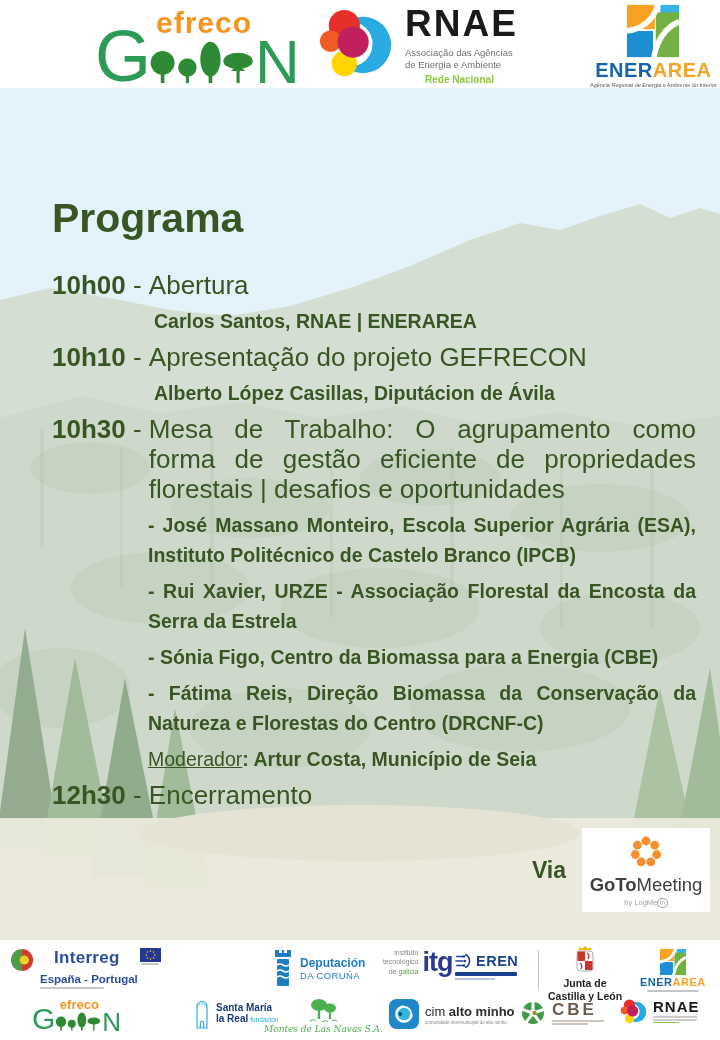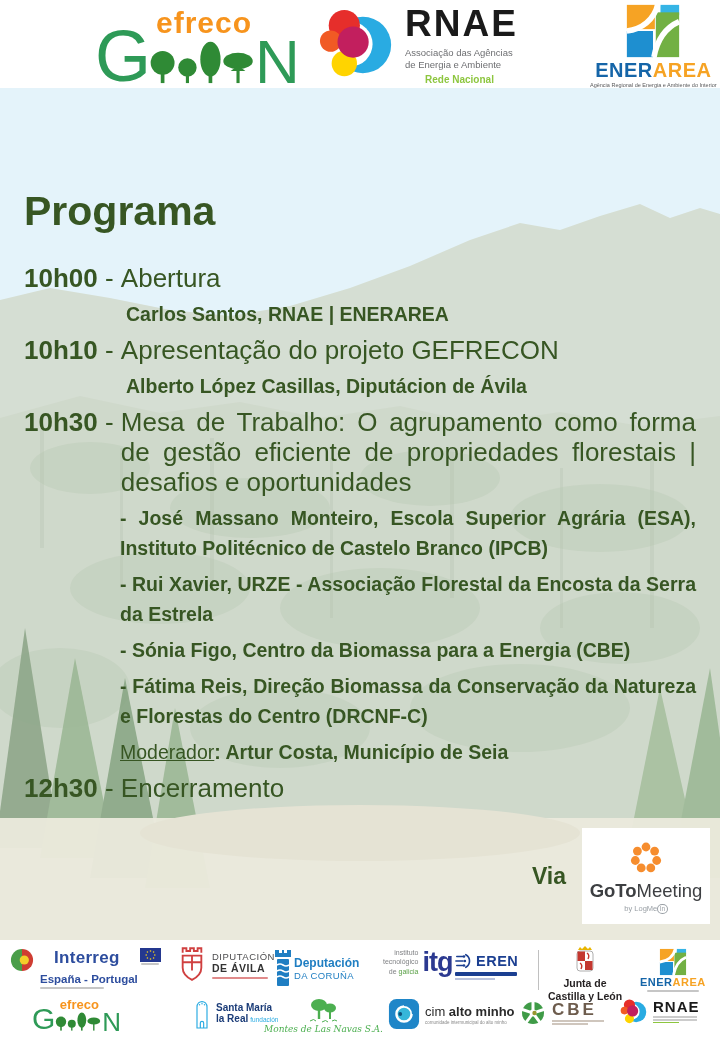--- a/index.html
+++ b/index.html
@@ -28,38 +28,38 @@
   .rnae-tag { font-size:10px; color:#8dc63f; font-weight:700; margin-top:2px;padding-left:20px; }
 
   .ener-logo { position:absolute; left:590px; top:3px; display:flex; flex-direction:column; align-items:center; }
   .ener-name { font-size:20px; font-weight:700; letter-spacing:0.5px; line-height:1.1; }
   .ener-b { color:#1565a8; } .ener-o { color:#f6a324; }
   .ener-cap { font-size:5.5px; color:#58595b; margin-top:1px; white-space:nowrap; }
 
   
   .content { position:absolute; top:88px; left:0; width:720px; height:852px; overflow:hidden; }
   .photo-bg { position:absolute; inset:0; }
-  .textcol { position:relative; z-index:2; padding:0 24px; color:#375623; }
+  .textcol { position:relative; z-index:2; padding:7px 24px; color:#375623;margin-left:28px; }
 
   .title { padding-top:100px; font-size:41px; font-weight:700; color:#375623; margin-bottom:28px; }
 
   .entry { display:flex; font-size:26px; line-height:30px; margin-bottom:6px; }
   .tcol { white-space:pre; flex:0 0 auto; }
   .tlabel { font-weight:700; }
   .tdash { font-weight:400; }
   .etext { flex:1 1 auto; text-align:justify; font-weight:400; }
   .speaker { margin-left:102px; font-weight:700; font-size:19.5px; line-height:30px; margin-bottom:6px; }
   .bullet { margin-left:96px; font-weight:700; font-size:19.5px; line-height:30px; margin-bottom:6px; text-align:justify; }
   .mod { margin-left:96px; font-size:19.5px; line-height:30px; margin-bottom:6px; }
   .mod-label { font-weight:400; text-decoration:underline; }
   .mod-name { font-weight:700; }
 
   .via-row { position:absolute; right:10px; top:740px; display:flex; align-items:center; gap:16px; z-index:2; }
   .via-label { font-size:23px; font-weight:700; color:#375623; }
-  .gtm-box { width:128px; height:96px; background:#fff; display:flex; flex-direction:column; align-items:center; justify-content:center; }
+  .gtm-box { width:128px; height:84px; background:#fff; display:flex; flex-direction:column; align-items:center; justify-content:center; }
   .gtm-text { font-size:18.5px; color:#3d3f42; line-height:1; margin-top:4px; white-space:nowrap; }
   .gtm-goto { font-weight:700; }
   .gtm-meeting { font-weight:400; }
   .gtm-by { font-size:7.5px; color:#9aa0a6; margin-top:3px; }
   .gtm-in { display:inline-block; border:0.8px solid #9aa0a6; border-radius:50%; padding:0 1.5px; font-size:6.5px; line-height:1.2; }
 
   
   .footer { position:absolute; left:0; top:940px; width:720px; height:100px; background:#fff; z-index:3; }
   .flogo { position:absolute; display:flex; align-items:center; }
 
@@ -71,21 +71,21 @@
   .interreg-name { font-size:17px; font-weight:700; color:#2d4d9e; letter-spacing:0.3px; }
   .interreg-region { font-size:11.5px; font-weight:700; color:#2d4d9e; margin:1px 0 2px 30px; }
   .euflag { display:flex; flex-direction:column; align-items:center; gap:1px; }
 
   
   .avila { left:178px; top:6px; gap:6px; }
   .avila-l1 { font-size:9.5px; color:#4d4d4f; letter-spacing:0.5px; }
   .avila-l2 { font-size:10.5px; color:#333; font-weight:700; letter-spacing:0.5px; }
 
   
-  .coruna { left:272px; top:10px; }
+  .coruna { left:272px; top:10px; gap:6px; }
   .coruna-l1 { font-size:12px; font-weight:700; color:#1f7ec2; }
   .coruna-l2 { font-size:9.5px; color:#1f7ec2; letter-spacing:0.4px; }
 
   
   .itg { left:383px; top:8px; gap:4px; }
   .itg-lines { text-align:right; font-size:7px; color:#808285; line-height:1.35; }
   .itg-galicia { color:#5aa046; }
   .itg-glyph { font-size:27px; color:#2b3990; font-weight:600; line-height:0.9; letter-spacing:-1px; }
 
   
@@ -311,34 +311,20 @@
                 <circle cx="7.4" cy="4" r="0.8"></circle>
             </g>
           </svg>
           <span class="microbar" style="width:18px; height:1.6px;"></span>
         </span>
       </div>
       <span class="interreg-region">España - Portugal</span>
       <span class="microbar" style="width:64px; margin-left:30px; height:1.8px;"></span>
     </div>
 
-    <div class="flogo avila">
-      <svg width="28" height="38" viewBox="0 0 30 40">
-        <g stroke="#d04040" stroke-width="2" fill="none">
-          <path d="M5,7 V2 h4 v3 h4 V2 h4 v3 h4 V2 h4 v5"></path>
-          <path d="M5,10 h20 v13 q0,8 -10,13 q-10,-5 -10,-13 z"></path>
-          <path d="M15,10 v16 M5,17 h20"></path>
-        </g>
-      </svg>
-      <div>
-        <div class="avila-l1">DIPUTACIÓN</div>
-        <div class="avila-l2">DE ÁVILA</div>
-        <div class="microbar" style="width:56px; background:#e08a8a; margin-top:3px; height:1.8px;"></div>
-      </div>
-    </div>
 
     <div class="flogo coruna">
       <svg width="22" height="36" viewBox="0 0 22 36">
         <g fill="#1f7ec2">
           <path d="M3,0 h4 v3 h3 v-3 h2 v3 h3 v-3 h4 v7 h-16 z"></path>
           <rect x="5" y="9" width="12" height="27" rx="1"></rect>
         </g>
         <g stroke="#ffffff" stroke-width="1.6" fill="none">
           <path d="M5,15 q3,-2 6,0 t6,0"></path>
             <path d="M5,21 q3,-2 6,0 t6,0"></path>

